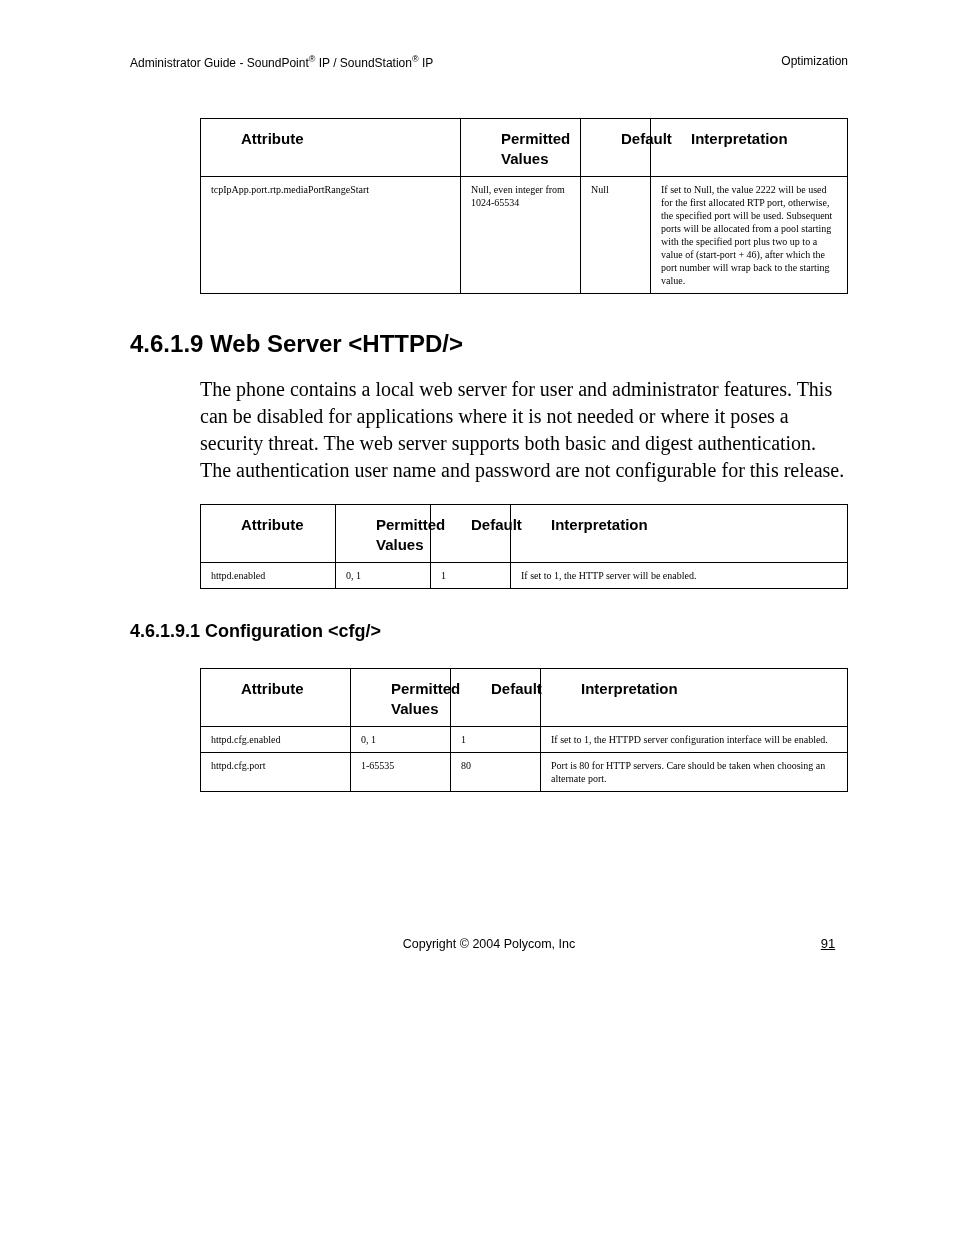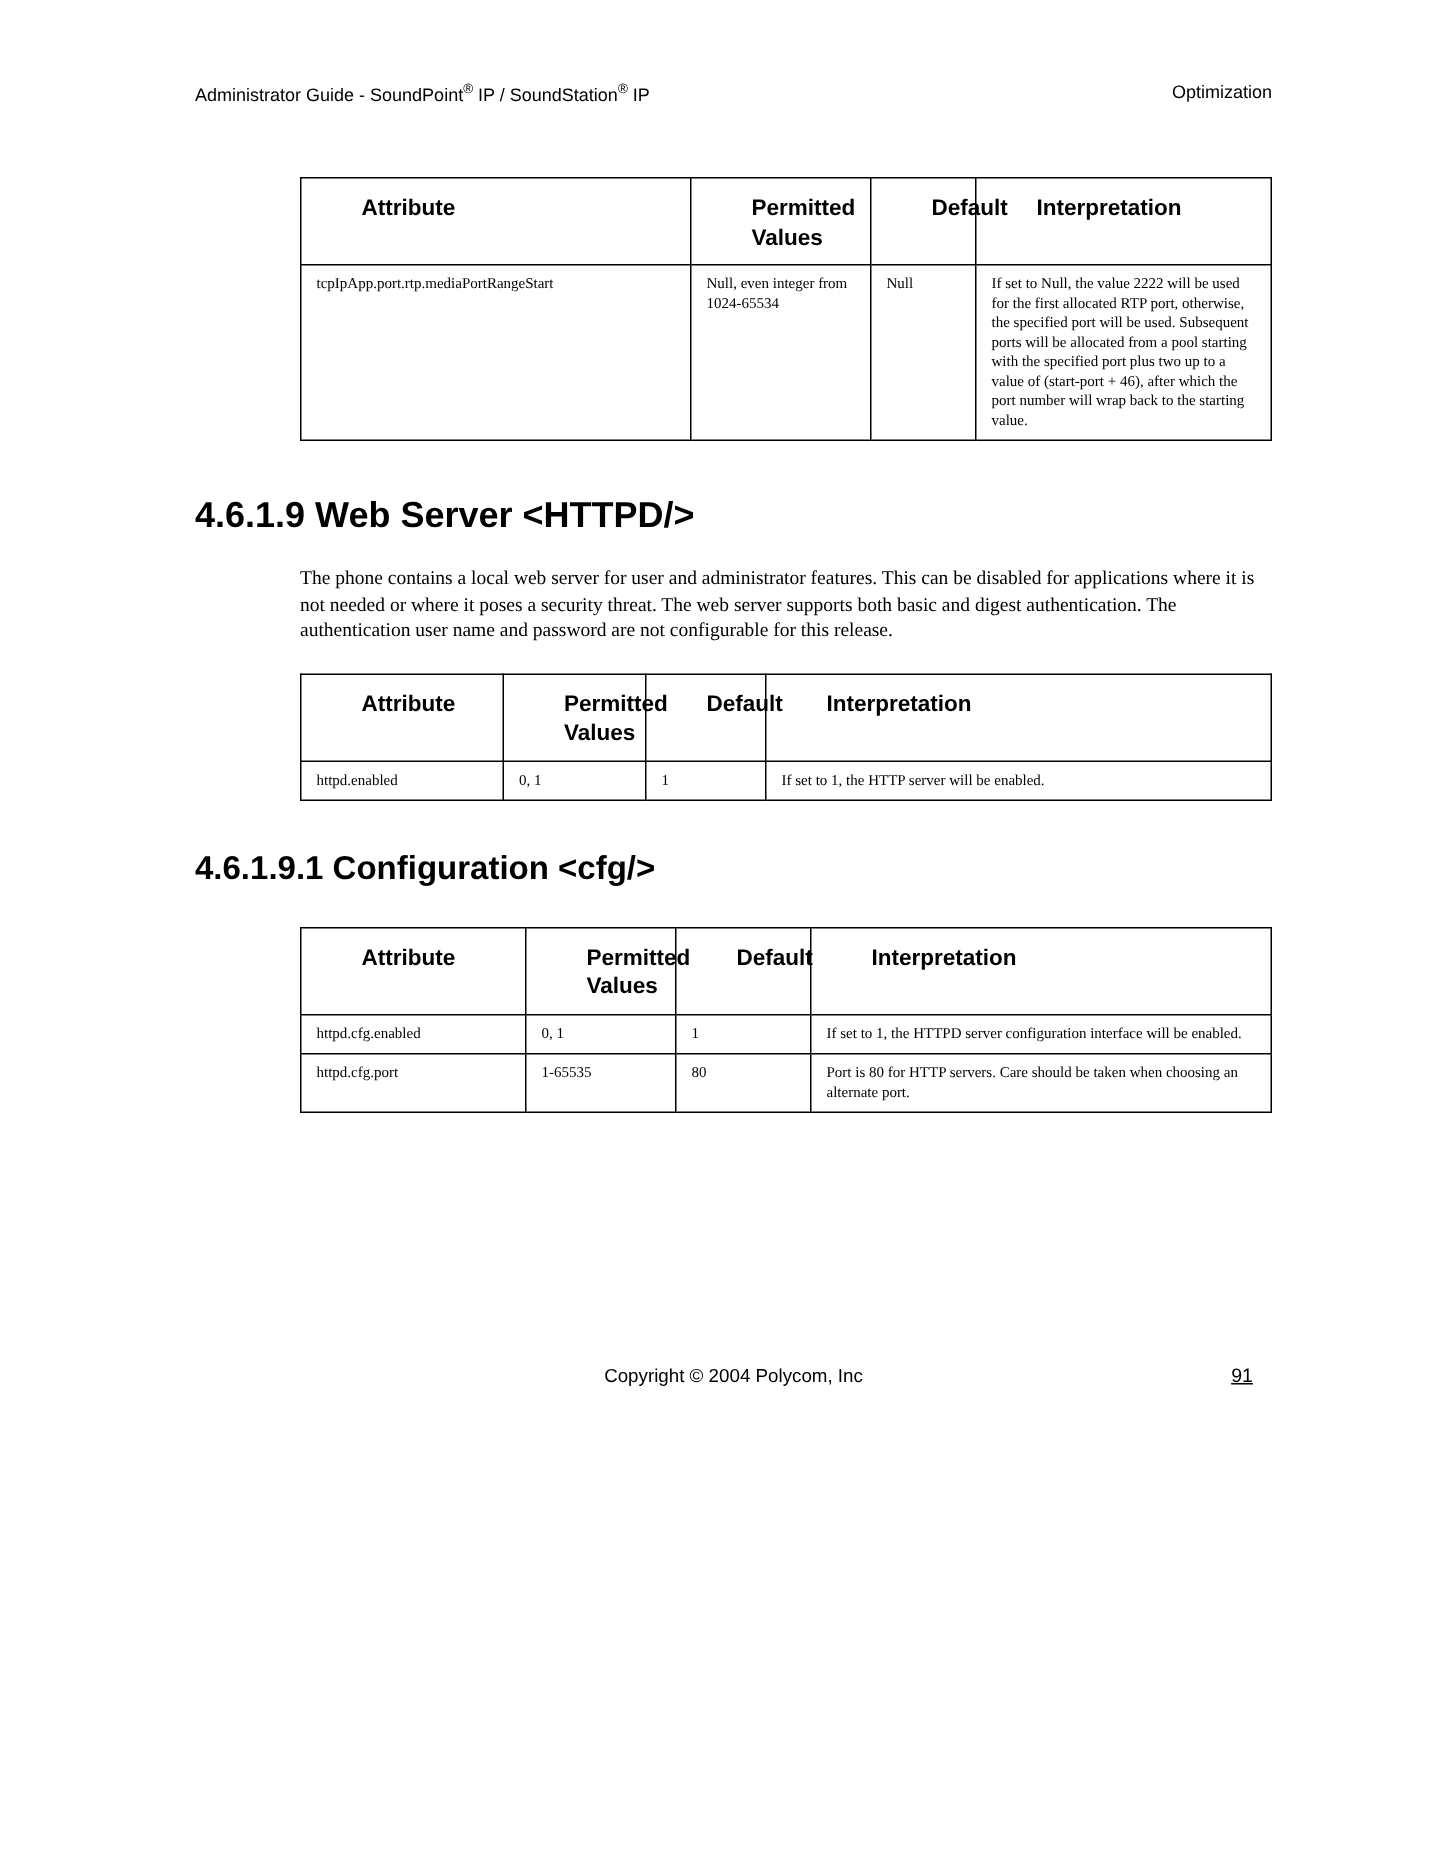--- a/index.html
+++ b/index.html
@@ -58,32 +58,32 @@
   h2.section {
     font-family: "Arial Narrow", "Helvetica Condensed", Arial, sans-serif;
     font-weight: bold;
     font-size: 24px;
     margin: 36px 0 18px -70px;
     font-stretch: condensed;
   }
   h3.subsection {
     font-family: "Arial Narrow", "Helvetica Condensed", Arial, sans-serif;
     font-weight: bold;
-    font-size: 22px;
+    font-size: 18px;
     margin: 32px 0 26px -70px;
     font-stretch: condensed;
   }
   p.body {
-    font-size: 13px;
+    font-size: 20px;
     line-height: 1.35;
     margin: 0 0 20px 0;
   }
   .footer {
     position: absolute;
-    bottom: 52px;
+    bottom: 25px;
     left: 130px;
     right: 106px;
     display: flex;
     justify-content: space-between;
     align-items: baseline;
     font-size: 14px;
   }
   .footer .copy {
     flex: 1;
     text-align: center;

